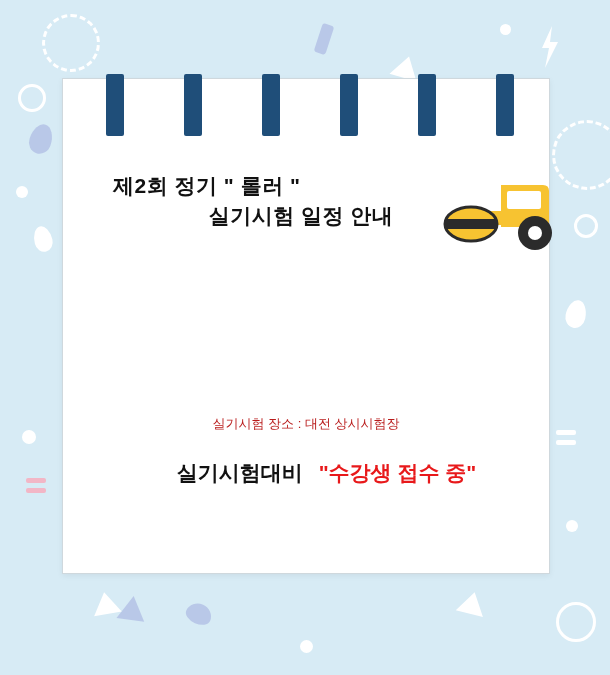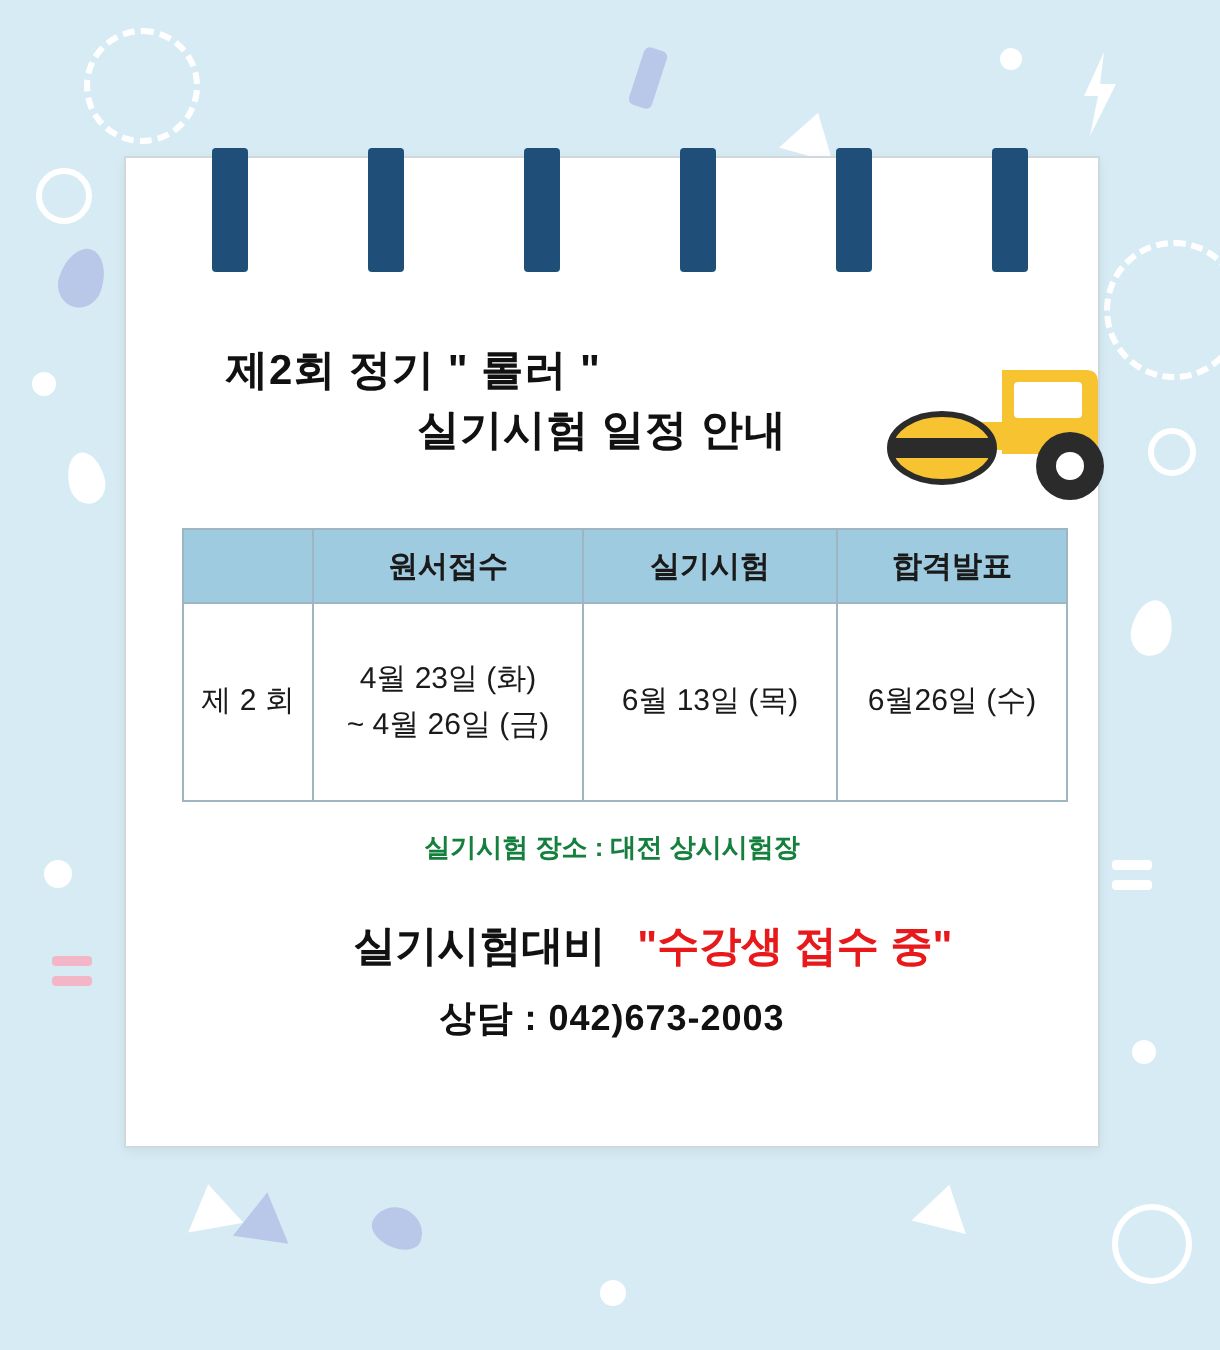--- a/index.html
+++ b/index.html
@@ -137,22 +137,21 @@
   .col-3 { width: 112px; }
 
   
   #venue {
     position: absolute;
     left: 0;
     top: 336px;
     width: 486px;
     text-align: center;
     font-size: 13px;
-    color: #15803d;
-    font-weight: bold;
+    color: #b91c1c;
   }
   #promo {
     position: absolute;
     left: 0;
     top: 380px;
     width: 486px;
     text-align: center;
     font-size: 21px;
     font-weight: bold;
     white-space: nowrap;
@@ -232,45 +231,23 @@
 
         <ellipse cx="28" cy="49" rx="26" ry="17" fill="#f7c331"></ellipse>
         <ellipse cx="28" cy="49" rx="26" ry="17" fill="none" stroke="#2b2b2b" stroke-width="3"></ellipse>
         <rect x="2" y="44" width="52" height="10" fill="#2b2b2b"></rect>
 
         <circle cx="92" cy="58" r="17" fill="#2b2b2b"></circle>
         <circle cx="92" cy="58" r="7" fill="#ffffff"></circle>
       </svg>
     </div>
 
-    <table id="schedule-table">
-      <thead>
-        <tr>
-          <th class="blank col-0"></th>
-          <th class="col-1">원서접수</th>
-          <th class="col-2">실기시험</th>
-          <th class="col-3">합격발표</th>
-        </tr>
-      </thead>
-      <tbody>
-        <tr>
-          <td>제 2 회</td>
-          <td class="cell-multi">
-            <span>4월 23일 (화)</span>
-            <span>~ 4월 26일 (금)</span>
-          </td>
-          <td>6월 13일 (목)</td>
-          <td>6월26일 (수)</td>
-        </tr>
-      </tbody>
-    </table>
 
     <div id="venue">실기시험 장소 : 대전  상시시험장</div>
 
     <div id="promo">
       <span class="black">실기시험대비</span>
       <span class="red">"수강생 접수 중"</span>
     </div>
 
-    <div id="phone">상담 : 042)673-2003</div>
 
   </div>
 </div>
 
 </body></html>

